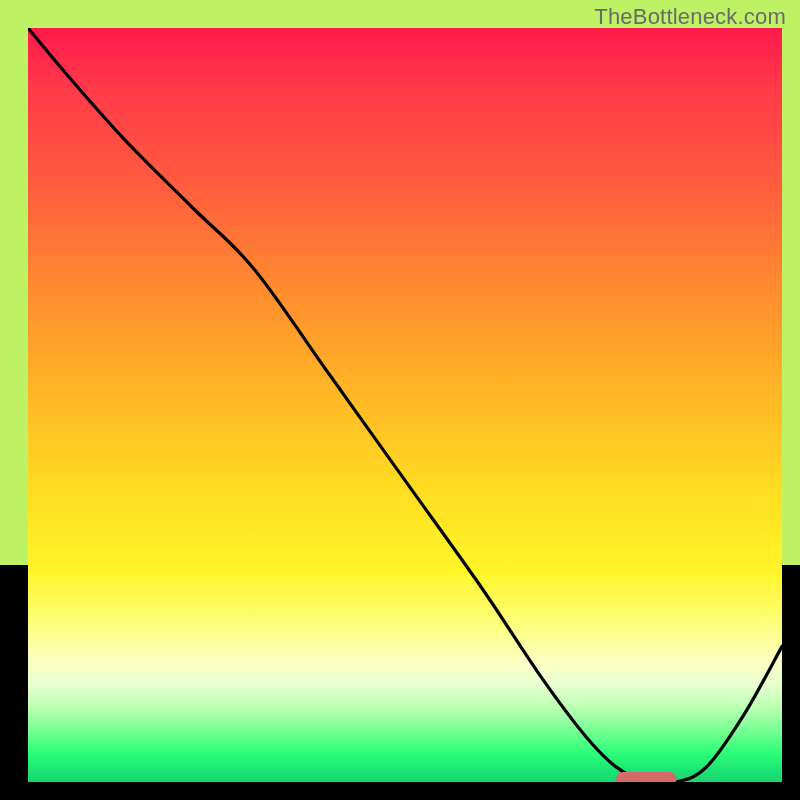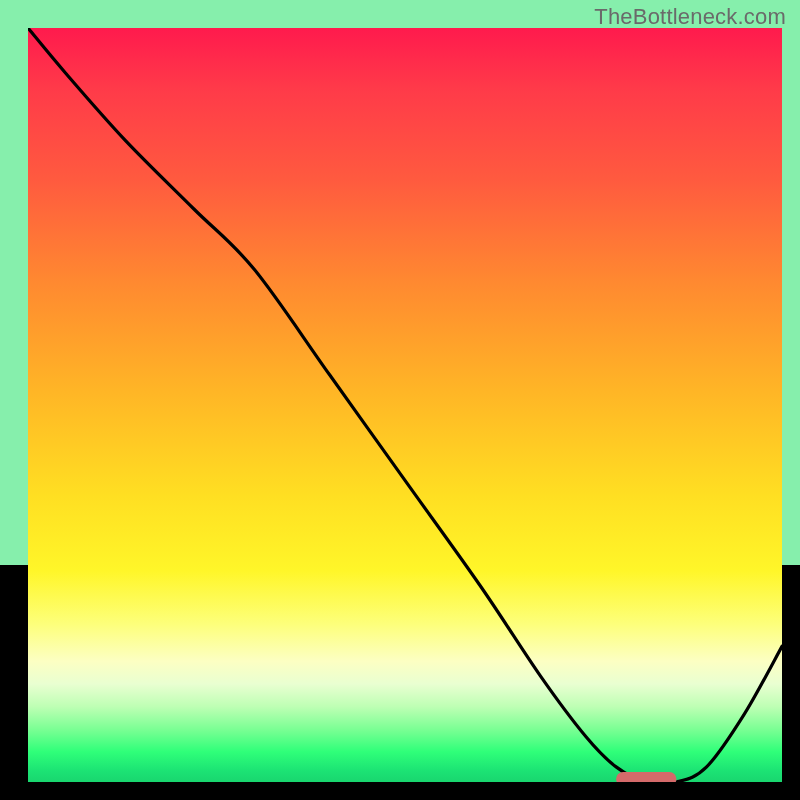--- a/index.html
+++ b/index.html
@@ -8,21 +8,21 @@
     width: 800px;
     height: 800px;
     background: #000;
     overflow: hidden;
     font-family: Arial, Helvetica, sans-serif;
   }
   .frame {
     position: relative;
     width: 800px;
     height: 565px;
-    background: #86efac;
+    background: #bef264;
   }
   .plot-area {
     position: absolute;
     left: 28px;
     top: 28px;
     width: 754px;
     height: 754px;
     background: linear-gradient(
       to bottom,
       #ff1a4d 0%,

